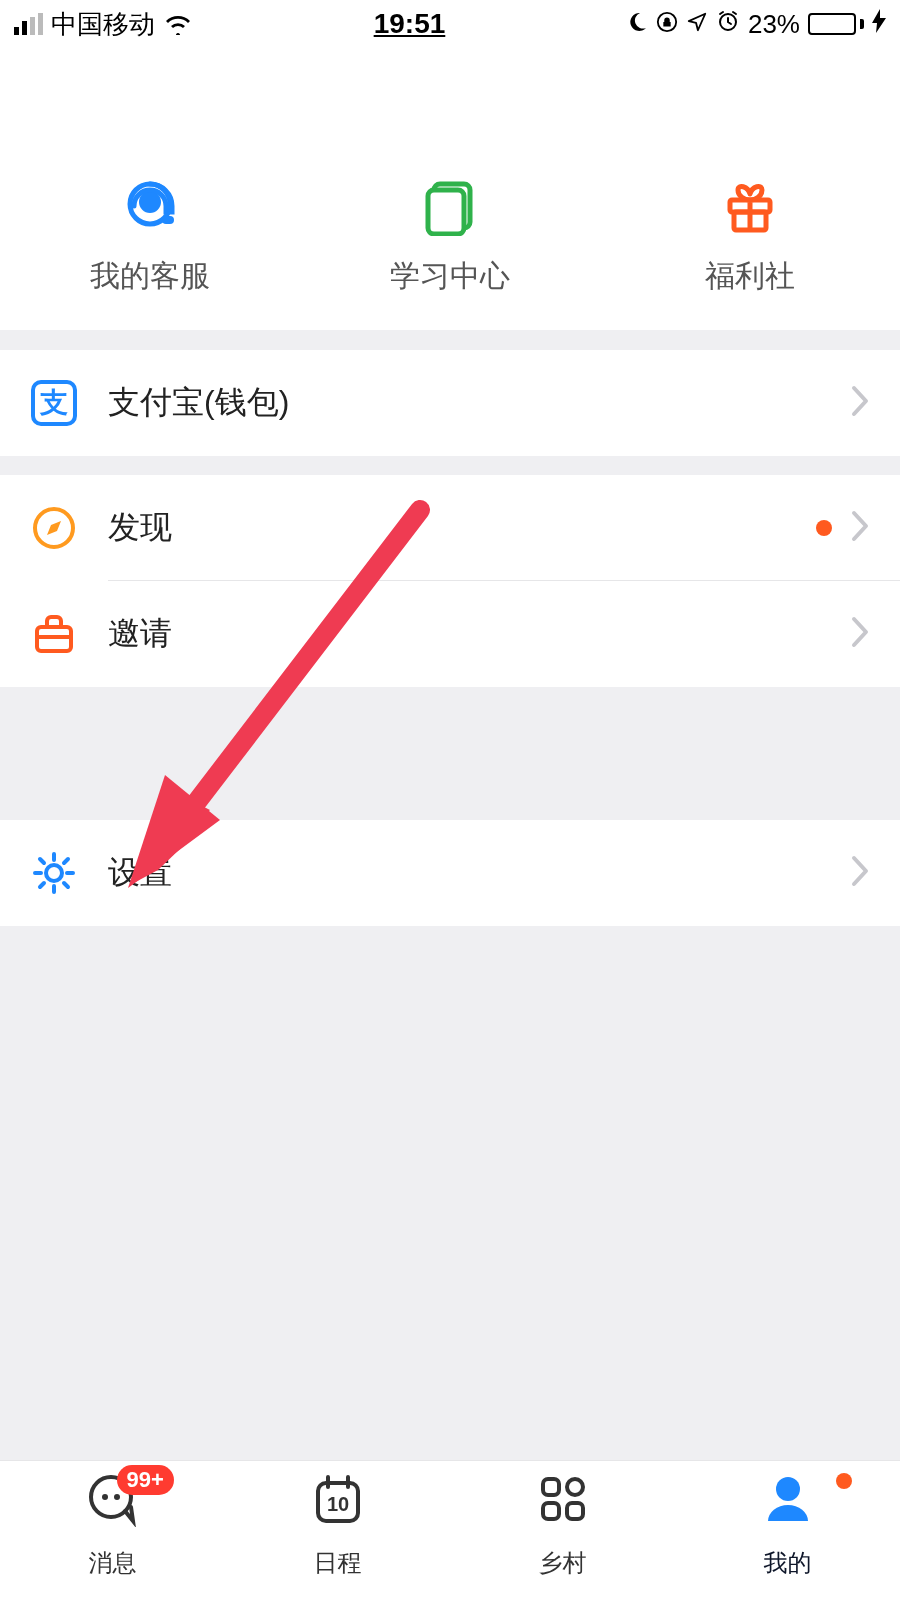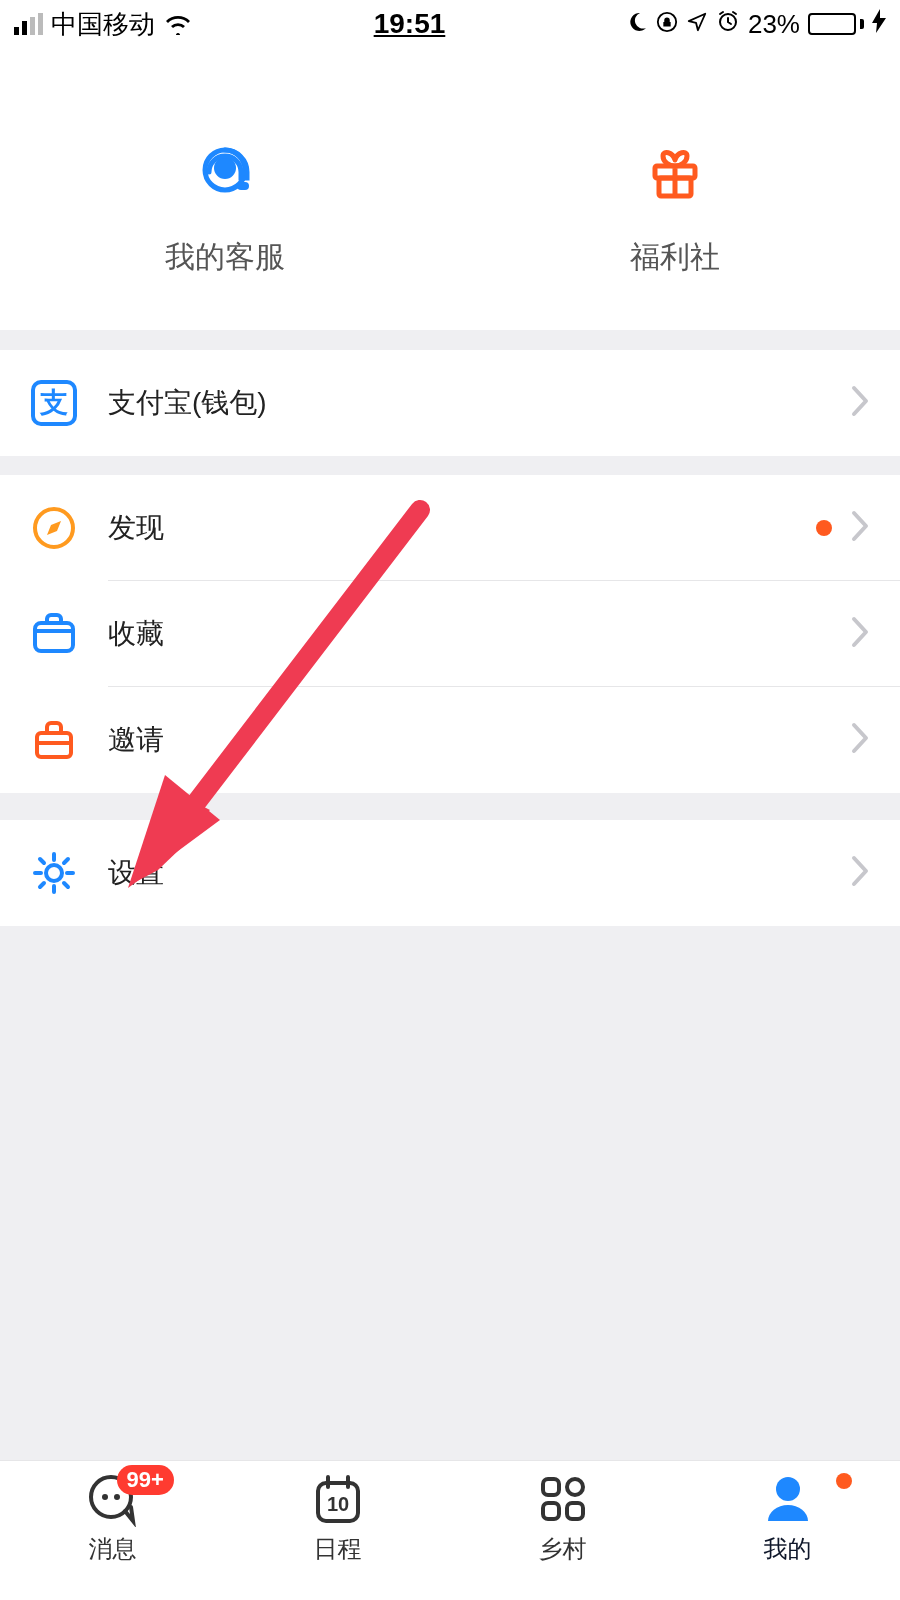--- a/index.html
+++ b/index.html
@@ -17,40 +17,40 @@
   .battery { display:flex; align-items:center; gap:4px; }
   .battery-body { width:48px; height:22px; border:2px solid #000; border-radius:4px; position:relative; padding:2px; }
   .battery-fill { height:100%; width:23%; background:#34c759; border-radius:1px; }
   .battery-cap { width:4px; height:10px; background:#000; border-radius:0 2px 2px 0; }
 
   
   .profile-area { position:absolute; top:48px; left:0; right:0; height:92px; background:#fff; }
 
   
   .shortcuts { position:absolute; top:140px; left:0; right:0; height:190px; background:#fff; display:flex; }
-  .shortcut { flex:1; display:flex; flex-direction:column; align-items:center; justify-content:flex-start; gap:33px; }
+  .shortcut { flex:1; display:flex; flex-direction:column; align-items:center; justify-content:center; gap:18px; }
   .shortcut .icon-wrap { height:64px; display:flex; align-items:center; justify-content:center; }
   .shortcut-label { font-size:30px; color:#555; }
 
   
   .group { position:absolute; left:0; right:0; background:#fff; }
   .group1 { top:350px; }
   .group2 { top:475px; }
   .group3 { top:820px; }
 
   .row { height:106px; display:flex; align-items:center; padding:0 30px; position:relative; }
   .row .row-icon { width:48px; height:48px; display:flex; align-items:center; justify-content:center; margin-right:30px; flex-shrink:0; }
-  .row-label { font-size:28px; color:#222; flex:1; }
+  .row-label { font-size:32px; color:#222; flex:1; }
   .chevron { color:#c7c7cc; }
   .divider { position:absolute; left:108px; right:0; bottom:0; height:1px; background:#e6e6e8; }
   .dot { width:16px; height:16px; border-radius:50%; background:#ff5a1f; margin-right:18px; }
 
   
   .tabbar { position:absolute; left:0; right:0; bottom:0; height:140px; background:#fff; border-top:1px solid #e6e6e8; display:flex; padding-top:10px; }
-  .tab { flex:1; display:flex; flex-direction:column; align-items:center; gap:6px; position:relative; }
+  .tab { flex:1; display:flex; flex-direction:column; align-items:center; gap:20px; position:relative; }
   .tab-label { font-size:24px; color:#333; }
   .tab.active .tab-label { color:#0f172a; }
   .tab .tab-icon { height:56px; display:flex; align-items:flex-start; justify-content:center; }
   .badge { position:absolute; top:-6px; left:50%; transform:translateX(4px); background:#ff3b30; color:#fff; font-size:22px; font-weight:600; border-radius:22px; padding:2px 10px; }
   .tab-dot { position:absolute; top:2px; right:48px; width:16px; height:16px; border-radius:50%; background:#ff5a1f; }
 
   
   .arrow { position:absolute; left:110px; top:490px; pointer-events:none; }
 </style>
 </head>
@@ -120,20 +120,29 @@
             <circle cx="30" cy="26" r="11" fill="#1e88ff"></circle>
             <path d="M30 8 a22 22 0 0 1 22 22 v6 h-6 v-6 a16 16 0 0 0 -32 0" fill="none" stroke="#1e88ff" stroke-width="5" stroke-linecap="round"></path>
             <rect x="42" y="40" width="12" height="8" rx="4" fill="#1e88ff"></rect>
           </svg>
       </div>
       <div class="shortcut-label">我的客服</div>
     </div>
     <div class="shortcut">
       <div class="icon-wrap">
         <svg width="60" height="60" viewBox="0 0 60 60">
+            <rect x="14" y="8" width="36" height="44" rx="6" fill="none" stroke="#2fb24b" stroke-width="5"></rect>
+            <rect x="8" y="14" width="36" height="44" rx="6" fill="#fff" stroke="#2fb24b" stroke-width="5"></rect>
+          </svg>
+      </div>
+      <div class="shortcut-label">学习中心</div>
+    </div>
+    <div class="shortcut">
+      <div class="icon-wrap">
+        <svg width="60" height="60" viewBox="0 0 60 60">
             <rect x="10" y="24" width="40" height="12" rx="2" fill="none" stroke="#ff5a1f" stroke-width="5"></rect>
             <rect x="14" y="36" width="32" height="18" rx="2" fill="none" stroke="#ff5a1f" stroke-width="5"></rect>
             <path d="M30 24v30M30 24c-6 0-12-4-12-10s10-4 12 4c2-8 12-10 12-4s-6 10-12 10z" fill="none" stroke="#ff5a1f" stroke-width="5" stroke-linejoin="round"></path>
           </svg>
       </div>
       <div class="shortcut-label">福利社</div>
     </div>
   </div>
 
   <div class="group group1">
@@ -156,35 +165,20 @@
   <div class="group group2">
     <div class="row">
       <div class="row-icon">
         <svg width="46" height="46" viewBox="0 0 46 46">
             <circle cx="23" cy="23" r="19" fill="none" stroke="#ff9a1f" stroke-width="4"></circle>
             <path d="M30 16l-4 10-10 4 4-10z" fill="#ff9a1f"></path>
           </svg>
       </div>
       <div class="row-label">发现</div>
       <span class="dot"></span>
-      <span class="chevron">
-        <svg width="20" height="34" viewBox="0 0 20 34">
-            <path d="M4 4l12 13L4 30" fill="none" stroke="#c7c7cc" stroke-width="4" stroke-linecap="round" stroke-linejoin="round"></path>
-          </svg>
-      </span>
-      <div class="divider"></div>
-    </div>
-    <div class="row">
-      <div class="row-icon">
-        <svg width="46" height="46" viewBox="0 0 46 46">
-            <rect x="4" y="12" width="38" height="28" rx="6" fill="none" stroke="#1e88ff" stroke-width="4"></rect>
-            <path d="M4 20h38M16 12v-4a4 4 0 0 1 4-4h6a4 4 0 0 1 4 4v4" fill="none" stroke="#1e88ff" stroke-width="4"></path>
-          </svg>
-      </div>
-      <div class="row-label">收藏</div>
       <span class="chevron">
         <svg width="20" height="34" viewBox="0 0 20 34">
             <path d="M4 4l12 13L4 30" fill="none" stroke="#c7c7cc" stroke-width="4" stroke-linecap="round" stroke-linejoin="round"></path>
           </svg>
       </span>
       <div class="divider"></div>
     </div>
     <div class="row">
       <div class="row-icon">
         <svg width="46" height="46" viewBox="0 0 46 46">

